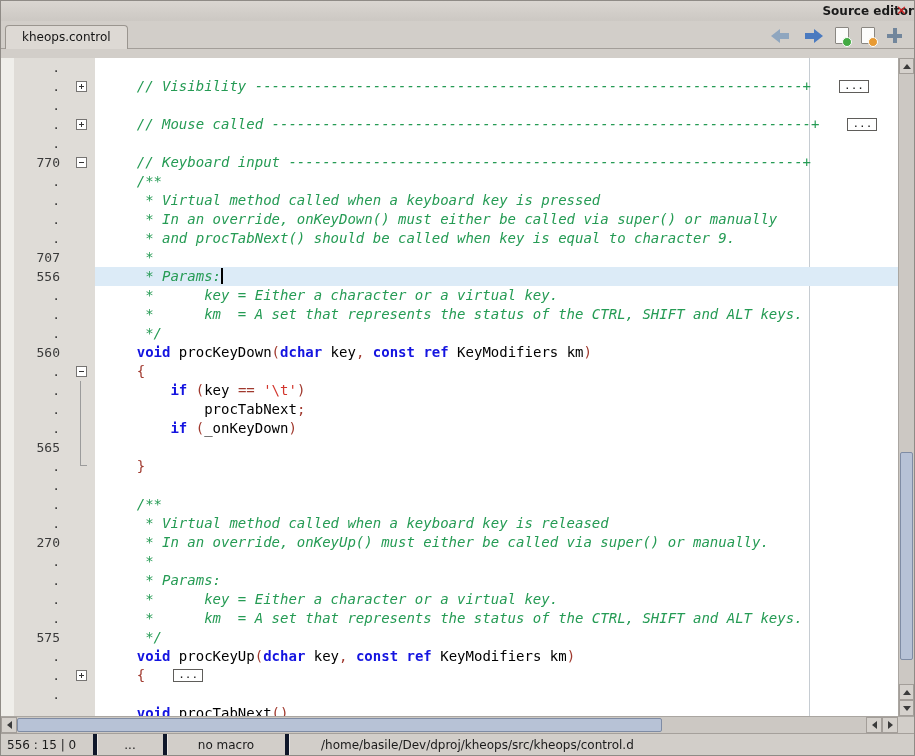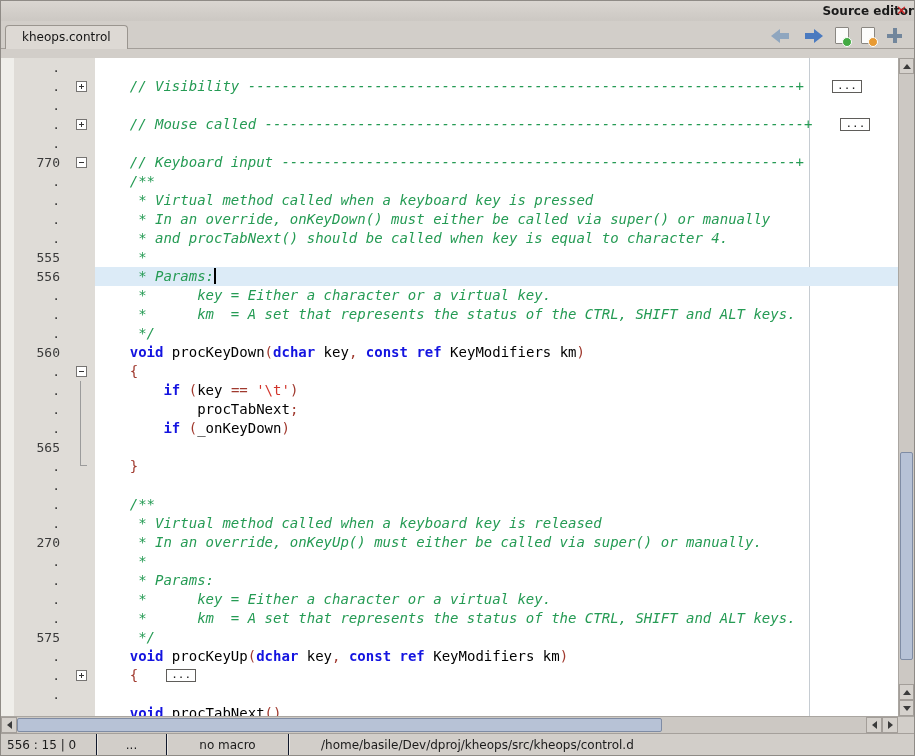--- a/index.html
+++ b/index.html
@@ -32,21 +32,21 @@
   .gap{height:9px;flex:0 0 9px;background:var(--chrome2);}
 
   
   .editor{flex:1;display:flex;background:#fff;overflow:hidden;position:relative;}
   .lines{flex:1;position:relative;overflow:hidden;}
   .margin-line{position:absolute;left:808px;top:0;bottom:0;width:1px;background:var(--marginline);}
   .row{display:flex;height:19px;position:relative;}
   .marks{width:13px;flex:0 0 13px;background:var(--marksbg);}
   .num{width:53px;flex:0 0 53px;background:var(--gutterbg);color:var(--gutterfg);font:13px/19px "DejaVu Sans Mono",monospace;text-align:right;padding-right:7px;}
   .foldcol{width:28px;flex:0 0 28px;background:var(--gutterbg);position:relative;display:flex;align-items:center;justify-content:center;}
-  .text{flex:1;font:14px/19px "DejaVu Sans Mono",monospace;white-space:pre;color:var(--fg);padding-left:1px;}
+  .text{flex:1;font:14px/19px "DejaVu Sans Mono",monospace;white-space:pre;color:var(--fg);padding-left:8px;}
   .row.current .text{background:var(--curline);}
   .c{color:var(--comment);font-style:italic;}
   .k{color:var(--keyword);font-weight:bold;}
   .str{color:var(--string);}
   .sym{color:var(--symbol);}
   .n{color:var(--fg);}
   .fbox{width:11px;height:11px;border:1px solid #767472;background:#fff;position:relative;z-index:1;}
   .fbox::before{content:"";position:absolute;left:2px;right:2px;top:4px;height:1px;background:#333;}
   .fbox.plus::after{content:"";position:absolute;top:2px;bottom:2px;left:4px;width:1px;background:#333;}
   .gv{position:absolute;left:13px;top:0;bottom:0;width:1px;background:#9b9b9b;}
@@ -65,21 +65,21 @@
   .sb-thumb-h{position:absolute;top:1px;bottom:1px;left:0;width:76%;background:var(--thumb);border:1px solid var(--thumbborder);border-radius:2px;}
   .corner{flex:0 0 16px;background:var(--chrome2);}
   .tri{width:0;height:0;}
   .tri-up{border:4px solid transparent;border-top:none;border-bottom:5px solid #3b3b3b;}
   .tri-down{border:4px solid transparent;border-bottom:none;border-top:5px solid #3b3b3b;}
   .tri-left{border:4px solid transparent;border-left:none;border-right:5px solid #3b3b3b;}
   .tri-right{border:4px solid transparent;border-right:none;border-left:5px solid #3b3b3b;}
 
   
   .statusbar{height:22px;flex:0 0 22px;background:var(--chrome2);border-top:1px solid #a5a09b;display:flex;align-items:stretch;font-size:12px;color:#1b1b1b;}
-  .cell{display:flex;align-items:center;padding:0 6px;border-right:1px solid #0f172a;box-shadow:1px 0 0 #e9e6e2;white-space:nowrap;overflow:hidden;}
+  .cell{display:flex;align-items:center;padding:0 6px;border-right:4px solid #0f172a;box-shadow:1px 0 0 #e9e6e2;white-space:nowrap;overflow:hidden;}
   .c1{width:96px;flex:0 0 96px;}
   .c2{width:70px;flex:0 0 70px;justify-content:center;}
   .c3{width:122px;flex:0 0 122px;justify-content:center;}
   .c4{flex:1;padding-left:32px;border-right:none;box-shadow:none;}
 </style>
 </head>
 <body>
 
 <div class="window">
 
@@ -161,25 +161,25 @@
         <div class="row">
           <span class="marks"></span>
           <span class="num">.</span>
           <span class="foldcol"></span>
           <span class="text"><span class="c">     * In an override, onKeyDown() must either be called via super() or manually</span></span>
         </div>
         <div class="row">
           <span class="marks"></span>
           <span class="num">.</span>
           <span class="foldcol"></span>
-          <span class="text"><span class="c">     * and procTabNext() should be called when key is equal to character 4.</span></span>
-        </div>
-        <div class="row">
-          <span class="marks"></span>
-          <span class="num">555</span>
+          <span class="text"><span class="c">     * and procTabNext() should be called when key is equal to character 9.</span></span>
+        </div>
+        <div class="row">
+          <span class="marks"></span>
+          <span class="num">707</span>
           <span class="foldcol"></span>
           <span class="text"><span class="c">     *</span></span>
         </div>
         <div class="row current">
           <span class="marks"></span>
           <span class="num">556</span>
           <span class="foldcol"></span>
           <span class="text"><span class="c">     * Params:</span><span class="caret"></span></span>
         </div>
         <div class="row">

